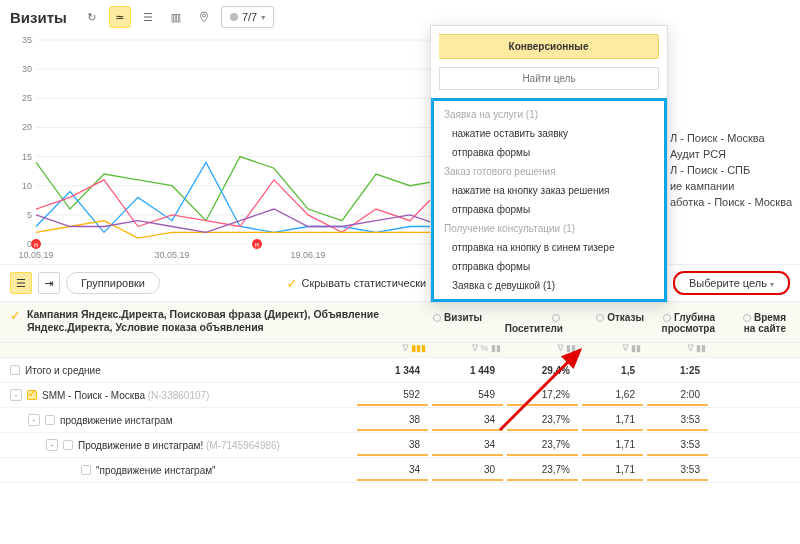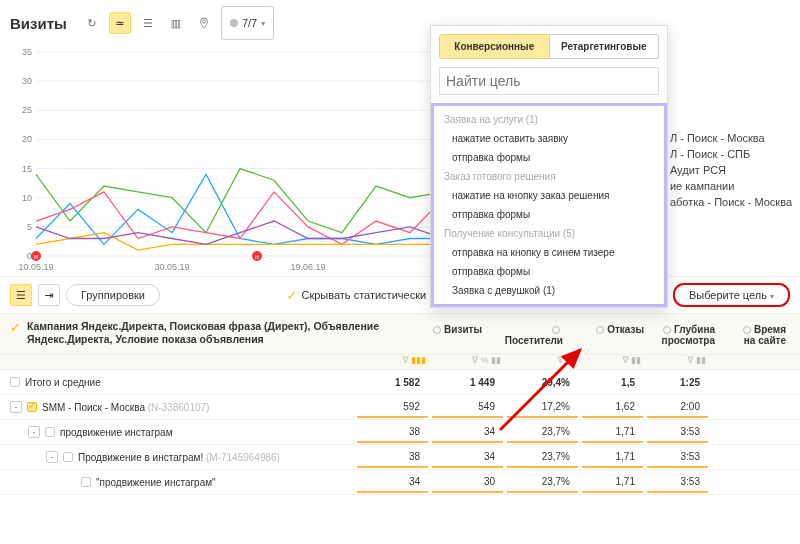--- a/index.html
+++ b/index.html
@@ -1,34 +1,34 @@
 <!DOCTYPE html>
 <html><head>
 <meta charset="utf-8">
 <style>
 * { box-sizing: border-box; margin: 0; padding: 0; font-family: Arial, Helvetica, sans-serif; }
 body { width: 800px; height: 544px; overflow: hidden; background: #fff; font-size: 11px; color: #333; position: relative; }
 .topbar { display: flex; align-items: center; gap: 6px; padding: 6px 10px; }
 .title { font-size: 15px; font-weight: 600; margin-right: 8px; }
 .icon-btn { width: 22px; height: 22px; display: flex; align-items: center; justify-content: center; border: 1px solid transparent; border-radius: 3px; cursor: pointer; color: #666; }
 .icon-btn.active { background: #ffeba0; border-color: #ffdb4d; color: #000; }
-.pagebtn { display: flex; align-items: center; gap: 4px; border: 1px solid #ccc; border-radius: 3px; padding: 2px 8px; height: 34px; cursor: pointer; }
+.pagebtn { display: flex; align-items: center; gap: 4px; border: 1px solid #ccc; border-radius: 3px; padding: 2px 8px; height: 22px; cursor: pointer; }
 .chart-area { position: relative; width: 440px; height: 230px; margin-left: 10px; }
 .chart-svg { width: 100%; height: 100%; }
 .axis-label { font-size: 9px; fill: #888; }
 .marker { fill: #f33; }
 .popup { position: absolute; top: 25px; left: 430px; width: 238px; background: #fff; border: 1px solid #ddd; box-shadow: 0 4px 16px rgba(0,0,0,.15); z-index: 10; }
 .tabs { display: flex; padding: 8px; gap: 0; font-weight: bold; }
 .tab { flex: 1; text-align: center; padding: 6px 4px; font-size: 10px; border: 1px solid #ccc; cursor: pointer; }
 .tab.active { background: #ffeba0; border-color: #f0d060; }
 .tab:first-child { border-radius: 3px 0 0 3px; }
 .tab:last-child { border-radius: 0 3px 3px 0; border-left: none; }
 .search-row { padding: 0 8px 8px; }
-.search-in { width: 100%; padding: 5px 6px; border: 1px solid #ddd; font-size: 14px; }
-.goals-box { border: 3px solid #c4b5fd; padding: 4px 0; }
+.search-in { width: 100%; padding: 5px 6px; border: 1px solid #ddd; font-size: 10px; text-align: center; }
+.goals-box { border: 3px solid #0ea5e9; padding: 4px 0; }
 .goal-cat { color: #aaa; font-size: 10px; padding: 4px 10px; }
 .goal-item { font-size: 10px; padding: 4px 18px; cursor: pointer; color: #333; }
 .legend { position: absolute; right: 8px; top: 130px; font-size: 11px; color: #444; line-height: 16px; }
 .toolbar2 { display: flex; align-items: center; gap: 6px; padding: 6px 10px; border-top: 1px solid #eee; }
 .sq-btn { width: 22px; height: 22px; border: 1px solid #d5d5d5; border-radius: 2px; display: flex; align-items: center; justify-content: center; cursor: pointer; }
 .sq-btn.active { background: #ffeba0; border-color: #ffdb4d; }
 .txt-btn { padding: 4px 14px; border: 1px solid #d5d5d5; border-radius: 11px; font-size: 11px; cursor: pointer; background: #fff; }
 .txt-btn.red-border { border: 2px solid #e30000; }
 .chk-label { display: flex; align-items: center; gap: 4px; font-size: 11px; }
 .check-y { color: #ffb600; font-size: 13px; }
@@ -113,42 +113,41 @@
       <path d="M26,180.85714285714286 L60,192.5142857142857 L94,192.5142857142857 L128,186.68571428571428 L162,192.5142857142857 L196,198.34285714285716 L230,186.68571428571428 L264,175.0285714285714 L298,192.5142857142857 L332,192.5142857142857 L366,186.68571428571428 L400,180.85714285714286 L434,192.5142857142857" fill="none" stroke="#9b59b6" stroke-width="1.3"></path>
       <circle cx="26" cy="210" r="5" class="marker"></circle>
       <text x="26" y="213" text-anchor="middle" fill="#fff" font-size="7">н</text>
       <circle cx="246.99999999999997" cy="210" r="5" class="marker"></circle>
       <text x="246.99999999999997" y="213" text-anchor="middle" fill="#fff" font-size="7">н</text>
     </svg>
 </div>
 
 <div class="legend" id="legend">
     <div>Л - Поиск - Москва</div>
+    <div>Аудит РСЯ</div>
     <div>Л - Поиск - СПБ</div>
-    <div>Аудит РСЯ</div>
     <div>ие кампании</div>
     <div>аботка - Поиск - Москва</div>
   </div>
 
 <div class="popup">
   <div class="tabs">
     <div class="tab active">Конверсионные</div>
-    <div class="tab">Ретаргетинговые</div>
   </div>
   <div class="search-row">
     <input class="search-in" placeholder="Найти цель" style="">
   </div>
   <div class="goals-box" id="goals-box">
       <div class="goal-cat">Заявка на услуги (1)</div>
       <div class="goal-item">нажатие оставить заявку</div>
       <div class="goal-item">отправка формы</div>
       <div class="goal-cat">Заказ готового решения</div>
       <div class="goal-item">нажатие на кнопку заказ решения</div>
       <div class="goal-item">отправка формы</div>
-      <div class="goal-cat">Получение консультации (5)</div>
+      <div class="goal-cat">Получение консультации (1)</div>
       <div class="goal-item">отправка на кнопку в синем тизере</div>
       <div class="goal-item">отправка формы</div>
       <div class="goal-item">Заявка с девушкой (1)</div>
     </div>
 </div>
 
 <div class="toolbar2">
   <div class="sq-btn active">☰</div>
   <div class="sq-btn">⇥</div>
   <div class="txt-btn">Группировки</div>
@@ -192,21 +191,21 @@
     <div class="col th-sub"><span>∇</span> <span>▮▮</span></div>
     <div class="col-sm th-sub"><span>∇</span> <span>▮▮</span></div>
     <div class="col-sm th-sub"><span>∇</span> <span>▮▮</span></div>
   </div>
   <div id="table-body">
       <div class="row total">
       <div class="rlabel" style="padding-left:10px">
           <span class="chk"></span>
           <span>Итого и средние</span>
         </div>
-      <div class="cell c1">1 582</div>
+      <div class="cell c1">1 344</div>
       <div class="cell c2">1 449</div>
       <div class="cell c3">29,4%</div>
       <div class="cell c4">1,5</div>
       <div class="cell c5">1:25</div>
     </div>
       <div class="row ">
       <div class="rlabel" style="padding-left:10px">
           <span class="expander">-</span>
           <span class="chk checked"></span>
           <span>SMM - Поиск - Москва <span class="muted-id">(N-33860107)</span></span>

